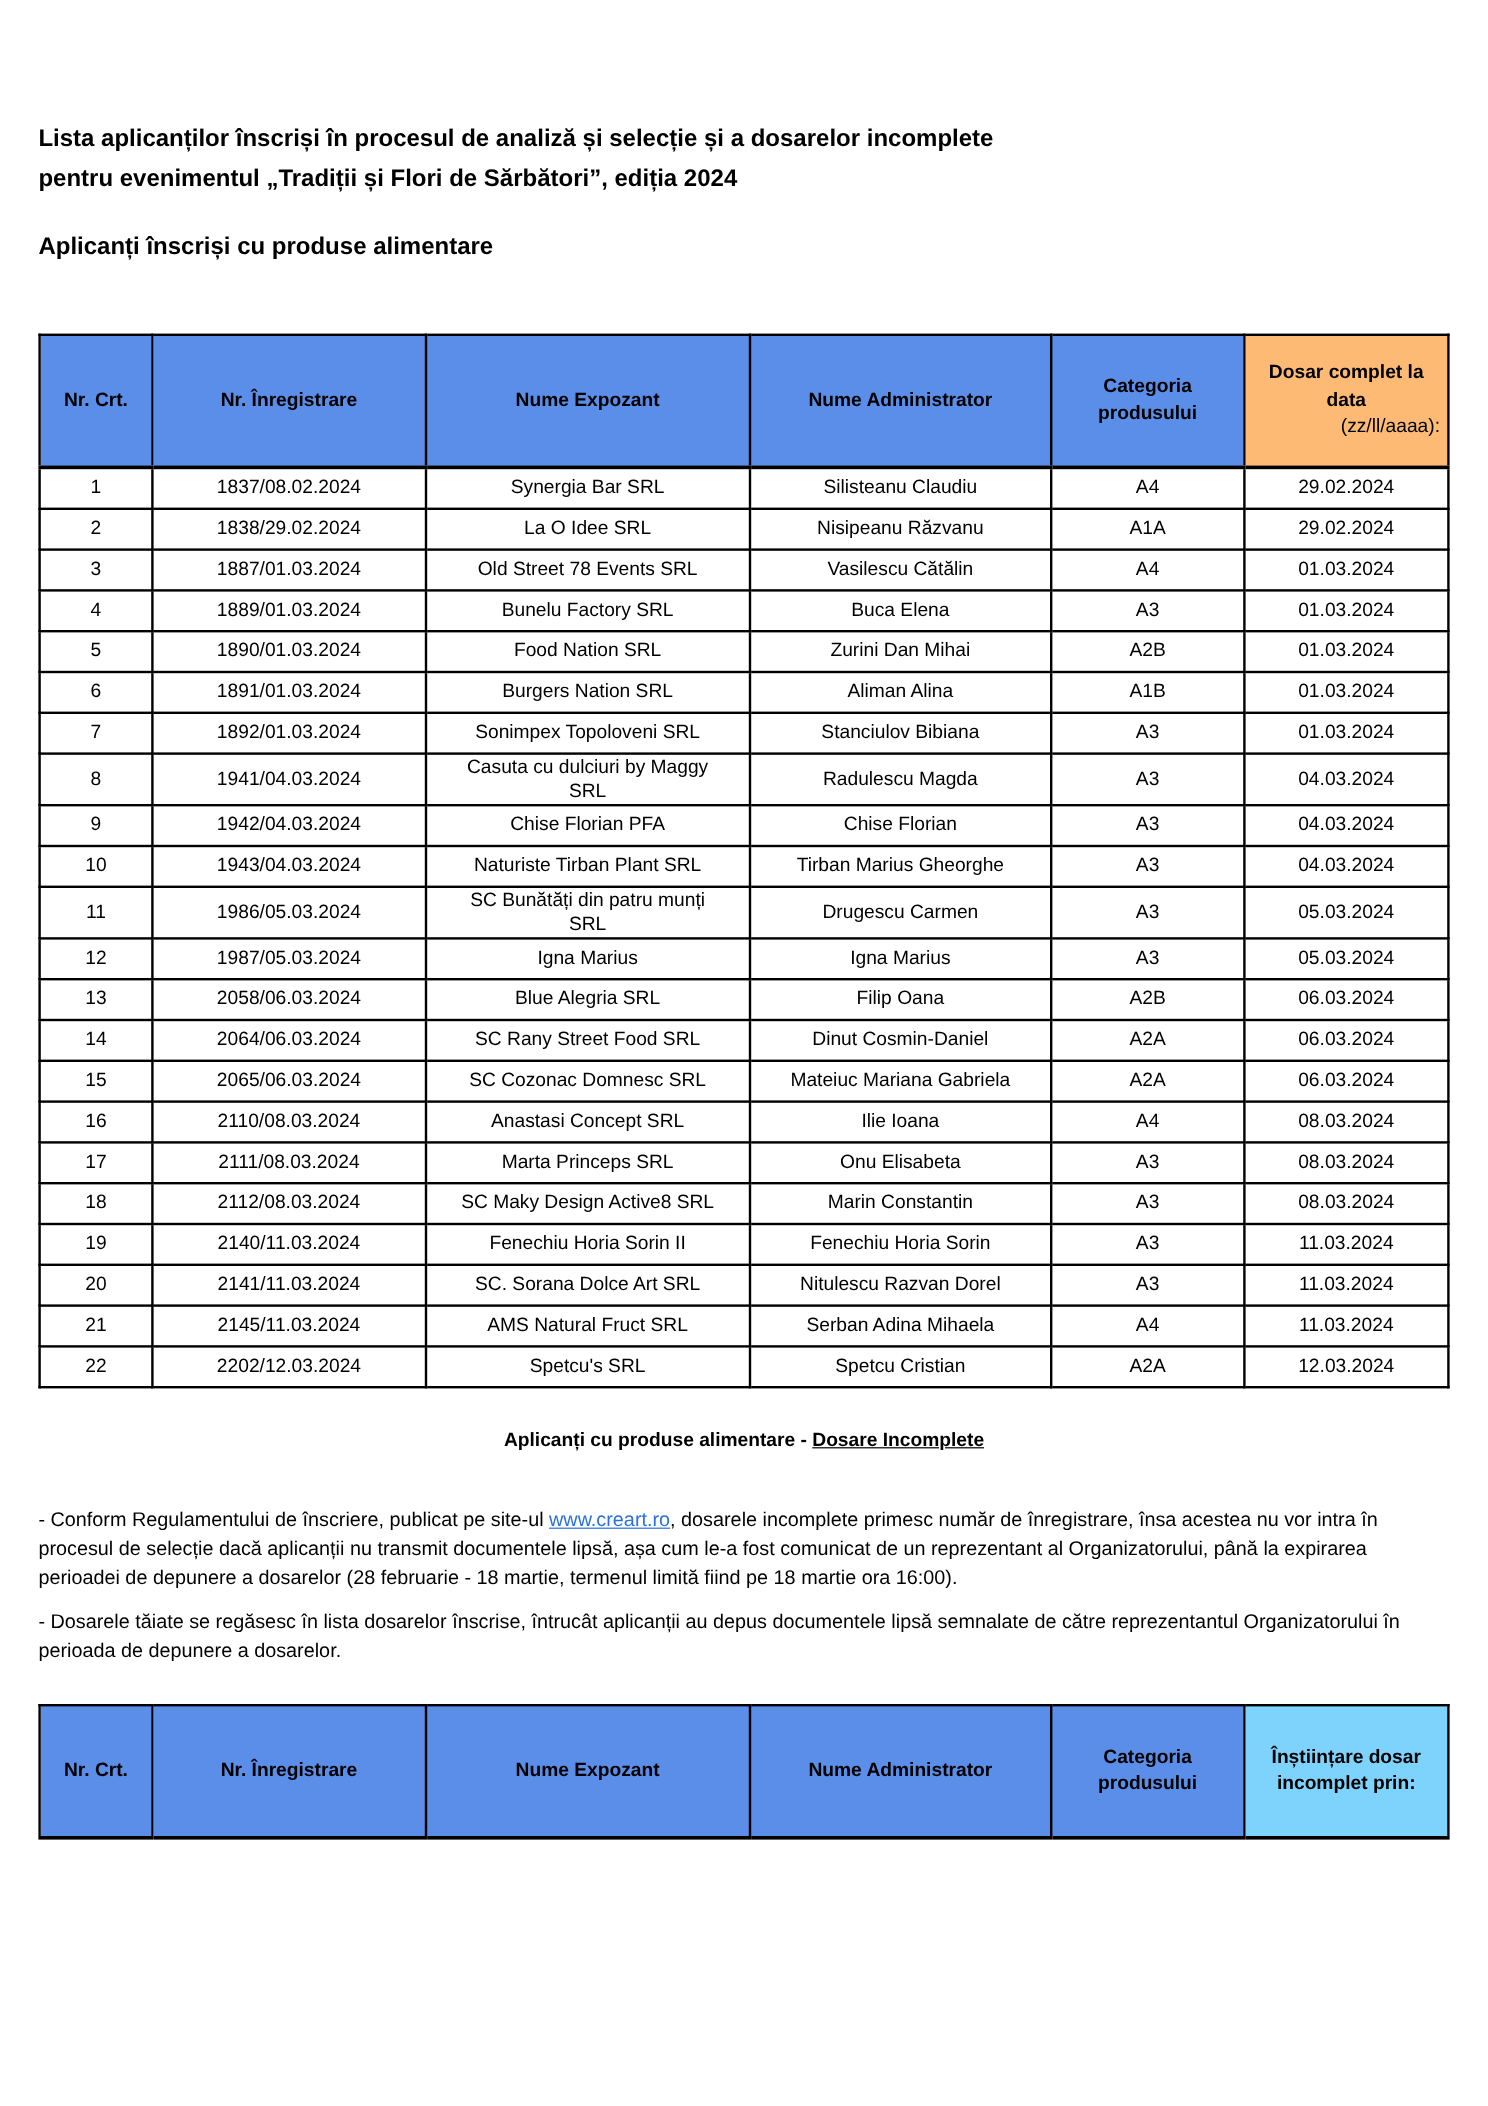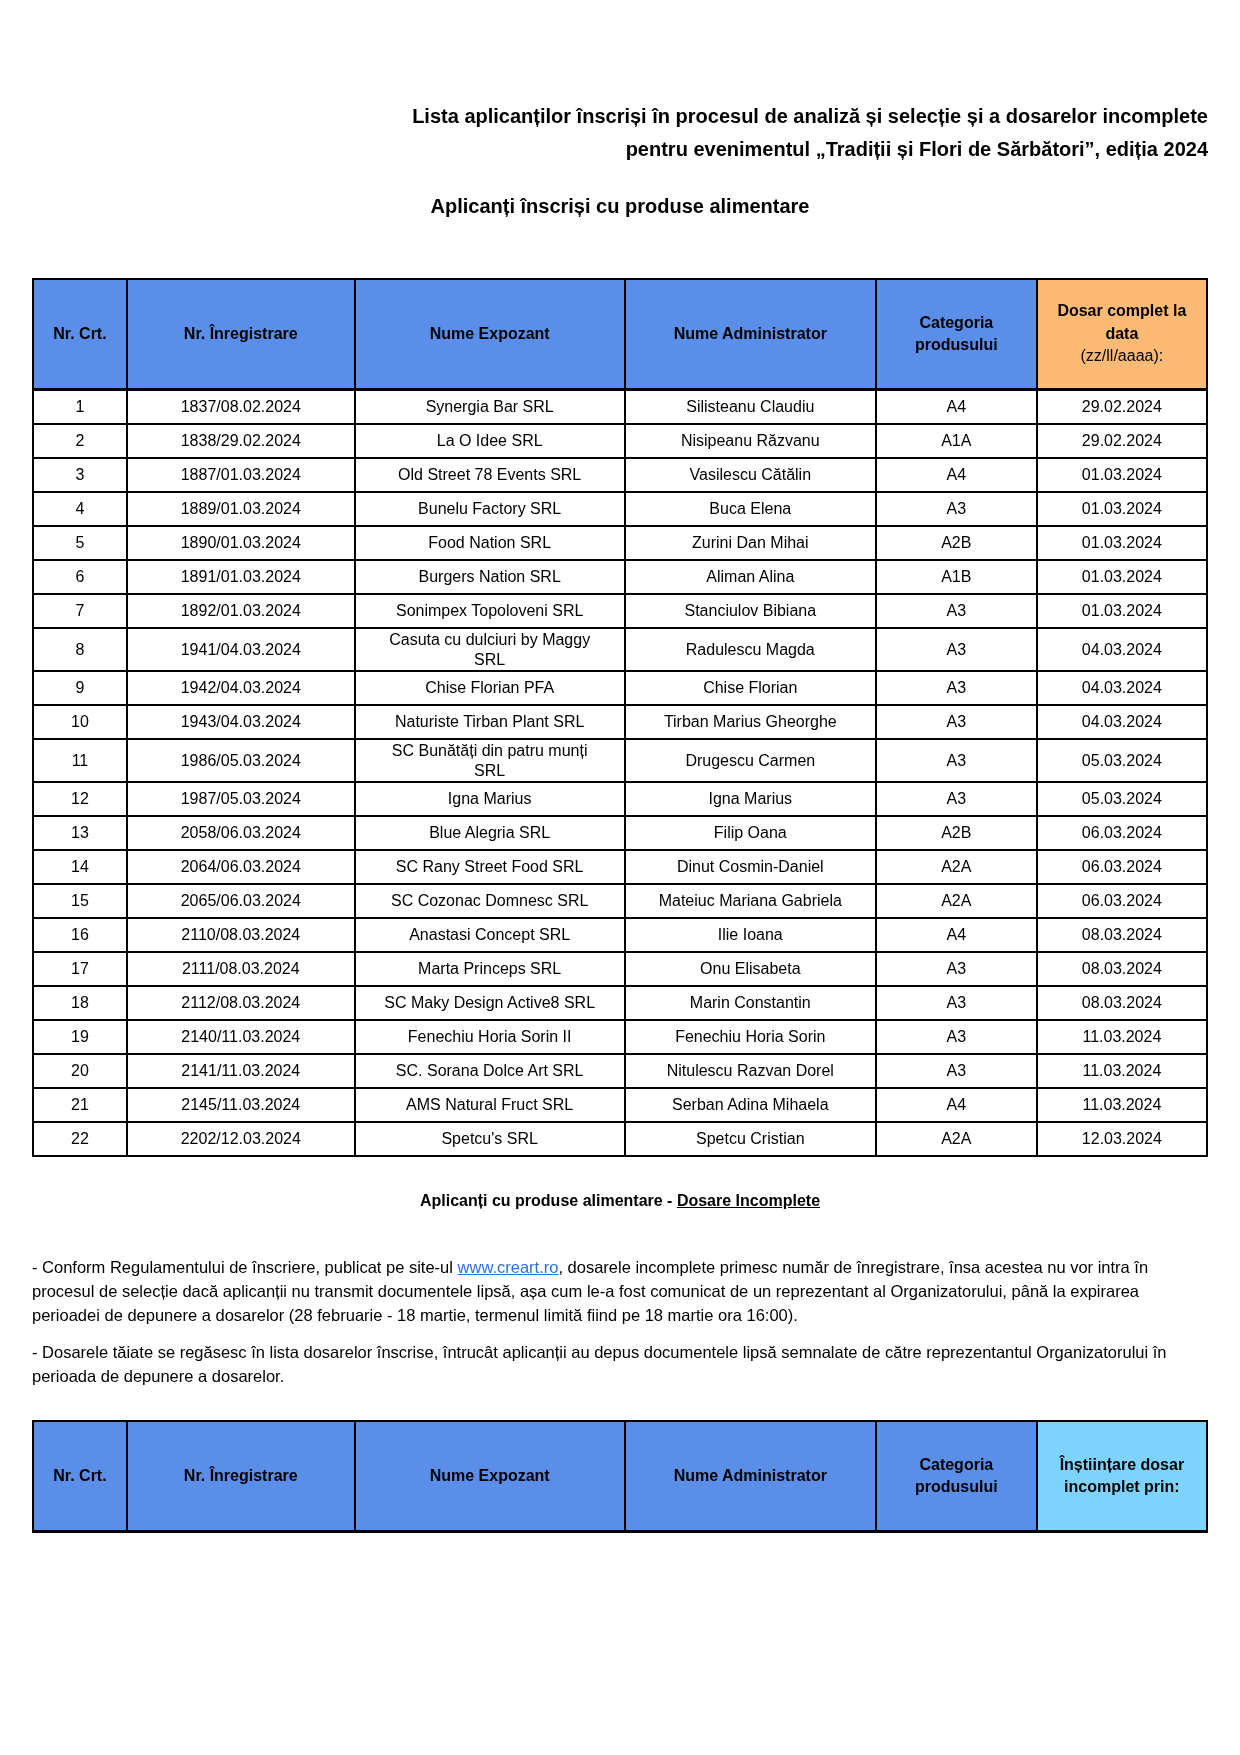--- a/index.html
+++ b/index.html
@@ -2,36 +2,36 @@
 <html><head>
 <meta charset="utf-8">
 <style>
   html,body { margin:0; padding:0; background:#ffffff; }
   body {
     width:1240px; height:1755px; overflow:hidden;
     font-family:"Liberation Sans", sans-serif; color:#000;
   }
   .page { box-sizing:border-box; width:1240px; height:1755px; padding:0 32px; overflow:hidden; }
 
-  .doc-title { padding-top:100px; text-align:right; font-size:20px; font-weight:bold; line-height:33px; }
-  .section-heading { margin-top:28px; text-align:center; font-size:20px; font-weight:bold; line-height:24px; }
+  .doc-title { padding-top:100px; text-align:left; font-size:20px; font-weight:bold; line-height:33px; }
+  .section-heading { margin-top:28px; font-size:20px; font-weight:bold; line-height:24px; }
   .section-heading-2 { margin-top:32px; text-align:center; font-size:16px; font-weight:bold; line-height:24px; }
   .underlined { text-decoration:underline; }
 
   table.data-table { width:100%; border-collapse:collapse; table-layout:fixed; }
   table.t1 { margin-top:60px; }
   table.t2 { margin-top:32px; }
   .w1{width:8%} .w2{width:19.4%} .w3{width:23%} .w4{width:21.4%} .w5{width:13.7%} .w6{width:14.5%}
 
   th, td { border:2px solid #000; text-align:center; vertical-align:middle; overflow:hidden; }
   th {
     background:#5b8ee8; font-size:16px; font-weight:bold;
     height:104px; padding:2px 6px; line-height:1.4; border-bottom-width:3px;
   }
-  th .date-format { display:block; font-weight:normal; }
+  th .date-format { display:block; font-weight:normal;text-align:right; }
   td { font-size:16px; height:30px; padding:1px 6px; line-height:1.22; }
   td:nth-child(3) { padding-left:26px; padding-right:26px; }
 
   .note { margin:0; font-size:16.5px; line-height:24px; }
   .note-1 { margin-top:42px; }
   .note-2 { margin-top:13px; }
   a.doc-link { color:#2a70e0; text-decoration:underline; cursor:pointer; }
 </style>
 </head>
 <body>

